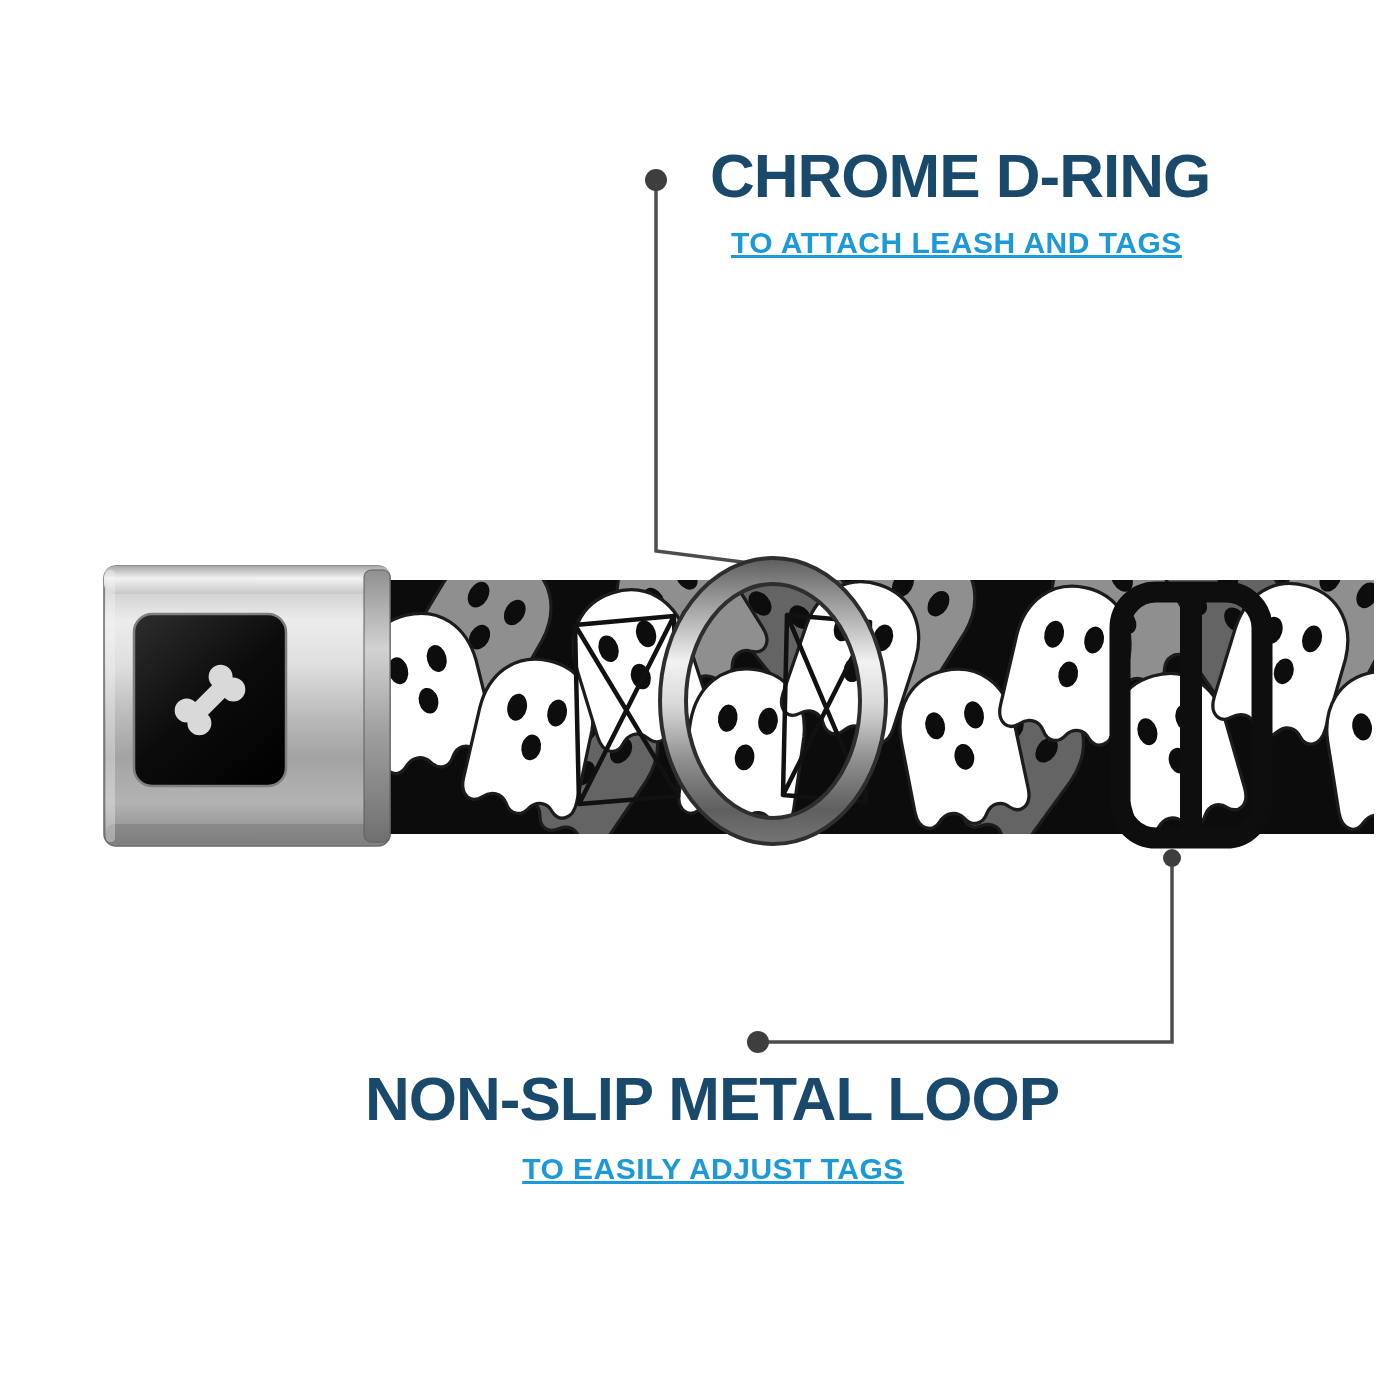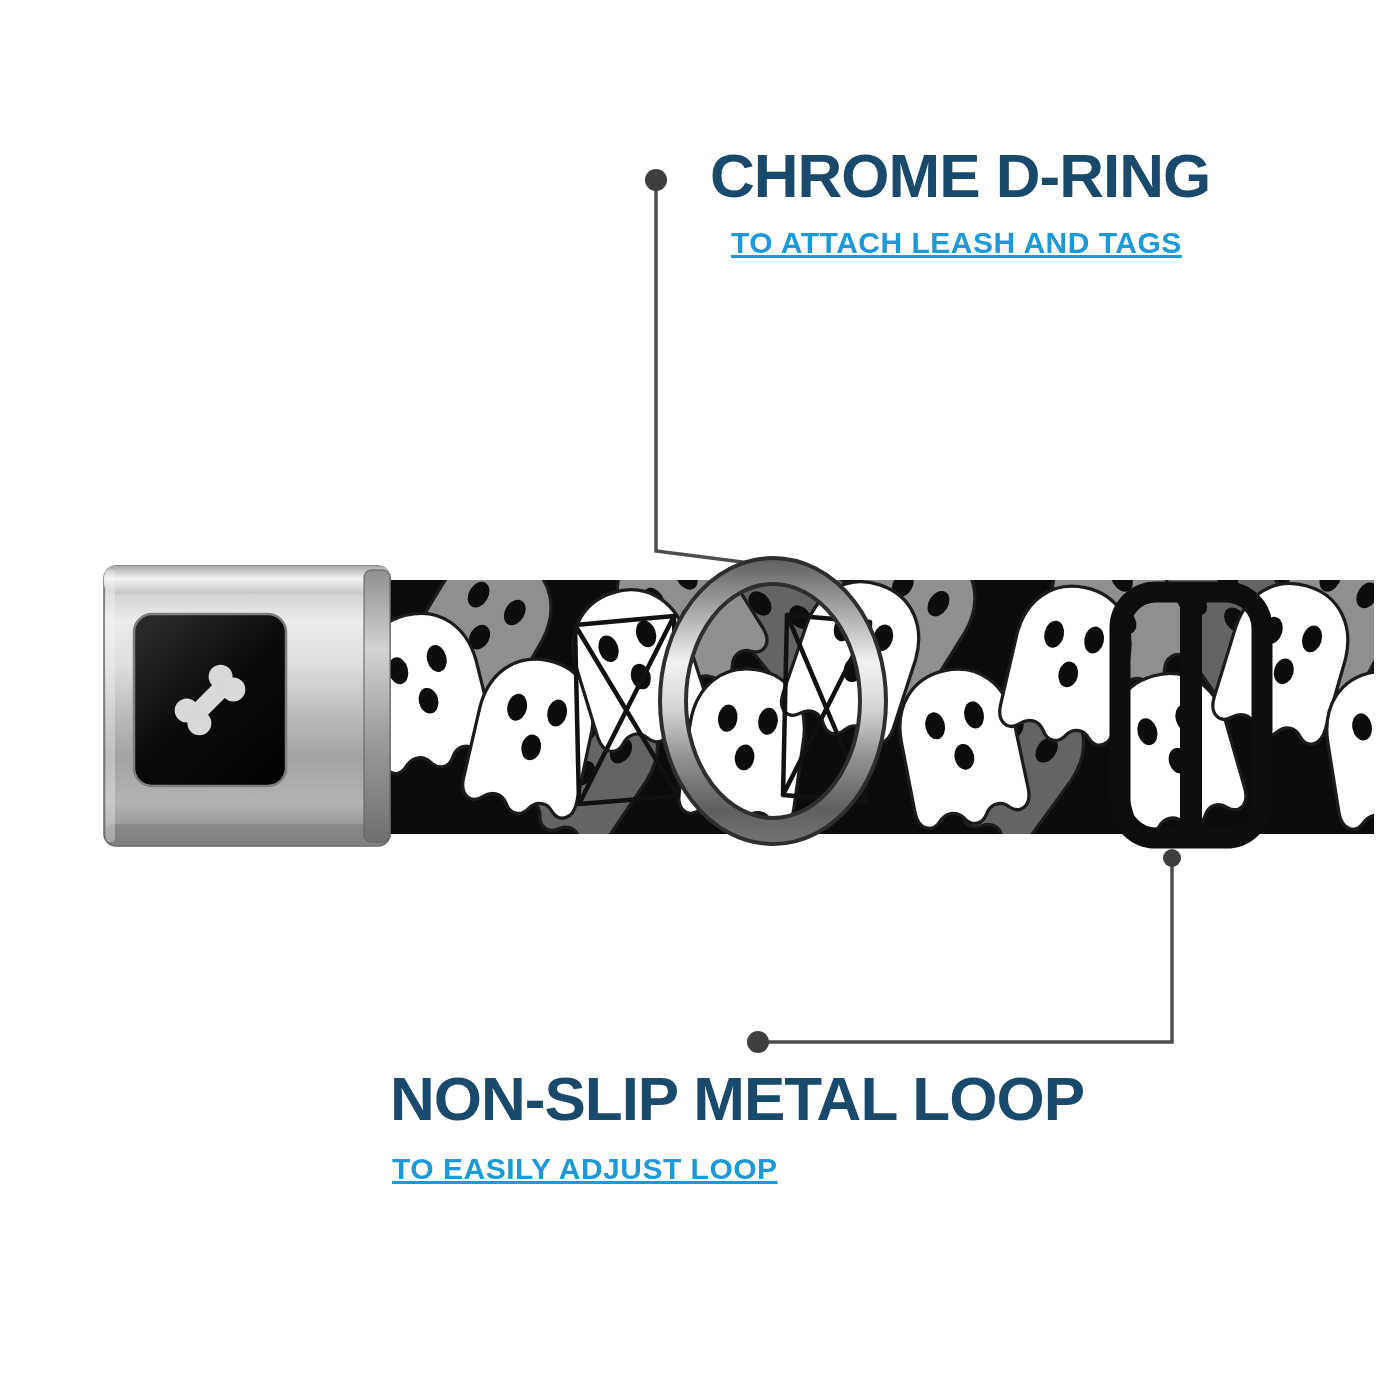--- a/index.html
+++ b/index.html
@@ -17,21 +17,21 @@
     color:var(--title-color, #1a4a6b);
   }
   .callout-subtitle {
     font-weight:700; font-size:30px; line-height:1;
     letter-spacing:0.5px; white-space:nowrap;
     color:var(--subtitle-color, #1b9ad7);
     text-decoration:underline;
   }
   .callout-top { left:684px; top:141px; }
   .callout-top .callout-subtitle { margin-top:21px; margin-left:21px; }
-  .callout-bottom { left:364px; top:1064px; }
+  .callout-bottom { left:339px; top:1064px;text-align:center; }
   .callout-bottom .callout-subtitle { margin-top:24px; margin-left:2px; }
 </style>
 </head>
 <body>
 
 <div class="canvas">
 
   <svg class="scene" viewBox="0 0 1400 1400" width="1400" height="1400">
     <defs>
       <clipPath id="strapClip">
@@ -159,16 +159,16 @@
     </g>
   </svg>
 
   <div class="callout callout-top">
     <div class="callout-title">CHROME D-RING</div>
     <div class="callout-subtitle">TO ATTACH LEASH AND TAGS</div>
   </div>
 
   <div class="callout callout-bottom">
     <div class="callout-title">NON-SLIP METAL LOOP</div>
-    <div class="callout-subtitle">TO EASILY ADJUST LOOP</div>
+    <div class="callout-subtitle">TO EASILY ADJUST TAGS</div>
   </div>
 
 </div>
 
 </body></html>

